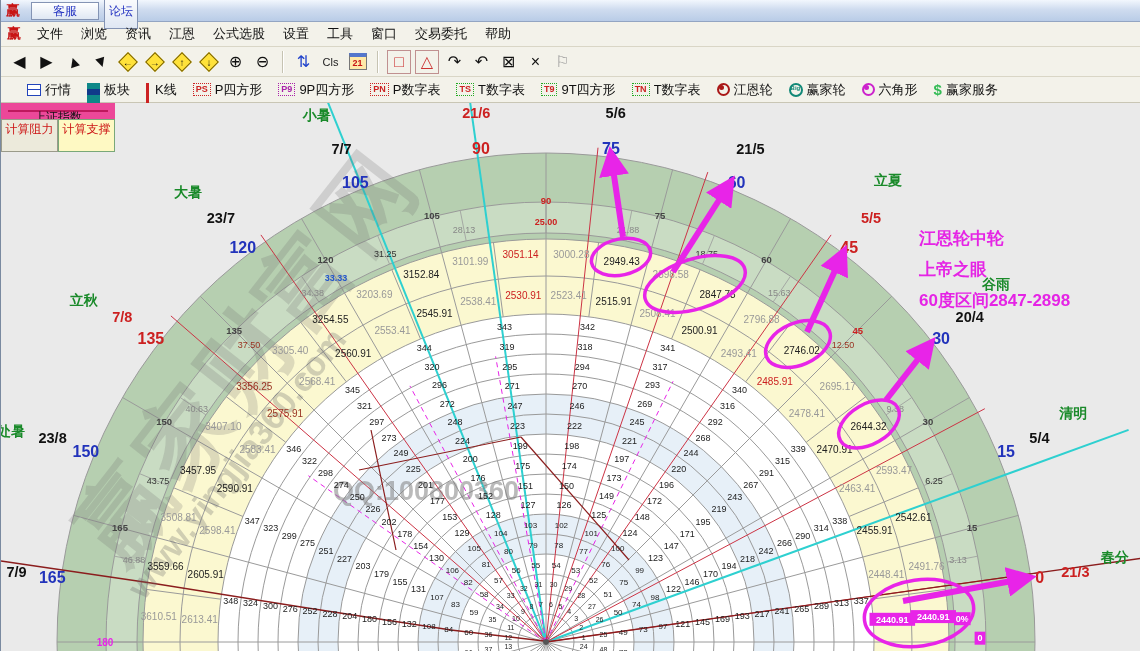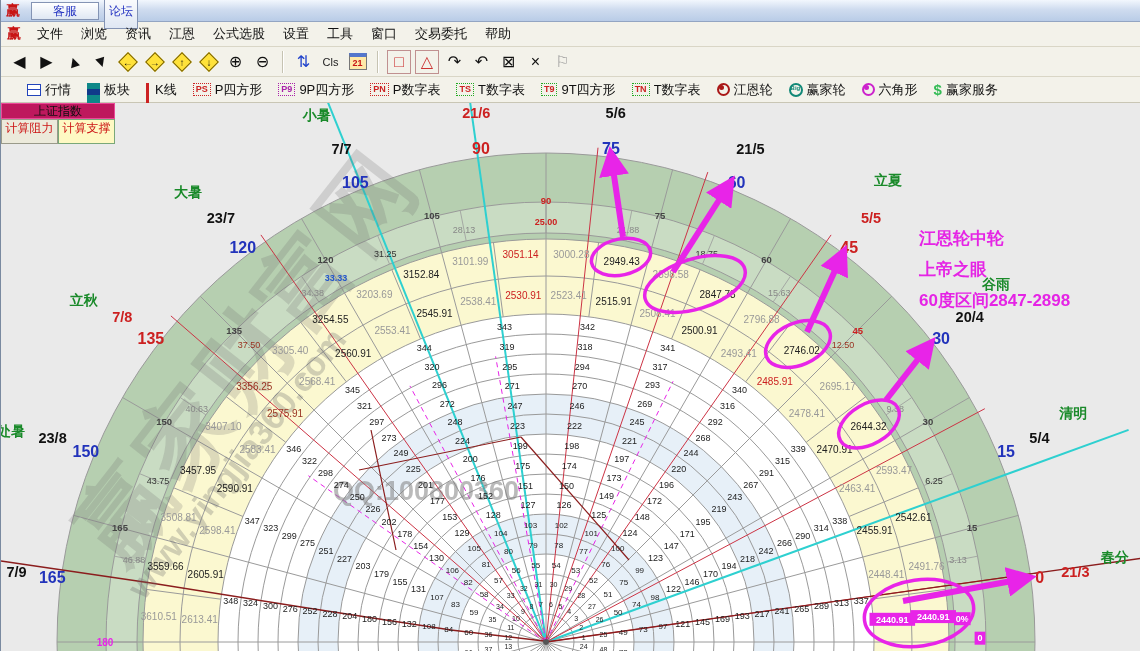--- a/index.html
+++ b/index.html
@@ -48,27 +48,27 @@
                      repeating-linear-gradient(90deg,#2244bb 0 1px,#fff 1px 4px);}
   .blocks{width:13px;height:13px;display:grid;grid-template-columns:6px 6px;grid-gap:1px;}
   .blocks i{background:#0e8888;display:block;height:6px;}
   .blocks i:nth-child(2){background:#103a8a;}
   .candl{display:flex;align-items:flex-end;height:14px;}
   .candl i{width:3px;margin-right:2px;background:#cc2222;display:block;}
   
   .main{position:absolute;left:0;top:103px;width:1140px;height:548px;background:#eaeaea;overflow:hidden;}
   #wheelsvg{position:absolute;left:0;top:0;}
   .panel{position:absolute;left:0;top:0;width:114px;z-index:6;font-size:12px;}
-  .panel-title{background:#be185d;border:1px solid #ec4899;color:#101010;text-align:center;
+  .panel-title{background:#be185d;border:7px solid #ec4899;color:#101010;text-align:center;
                height:16px;line-height:15px;}
   .panel-row{background:#9cc3e8;color:#cc1414;height:19px;line-height:18px;padding-left:2px;
              border-bottom:1px solid #c3d9ef;border-right:1px solid #c3d9ef;white-space:nowrap;overflow:hidden;}
   .panel-btns{display:flex;}
-  .panel-btn{flex:1;height:25px;line-height:18px;text-align:center;color:#cc1414;
-             background:#eceadb;border:1px solid #9a9a8a;font-family:Liberation Mono, monospace;}
+  .panel-btn{flex:1;height:33px;line-height:18px;text-align:center;color:#cc1414;
+             background:#eceadb;border:1px solid #9a9a8a;}
   .panel-btn.green{background:#fef9c3;border-color:#79a879;}
   .anno{position:absolute;left:918px;top:120px;z-index:6;color:#e524e5;font-size:17px;
         font-weight:bold;line-height:31px;white-space:nowrap;}
 </style>
 </head>
 <body>
 
 <div id="app">
 
   <div class="titlebar">

